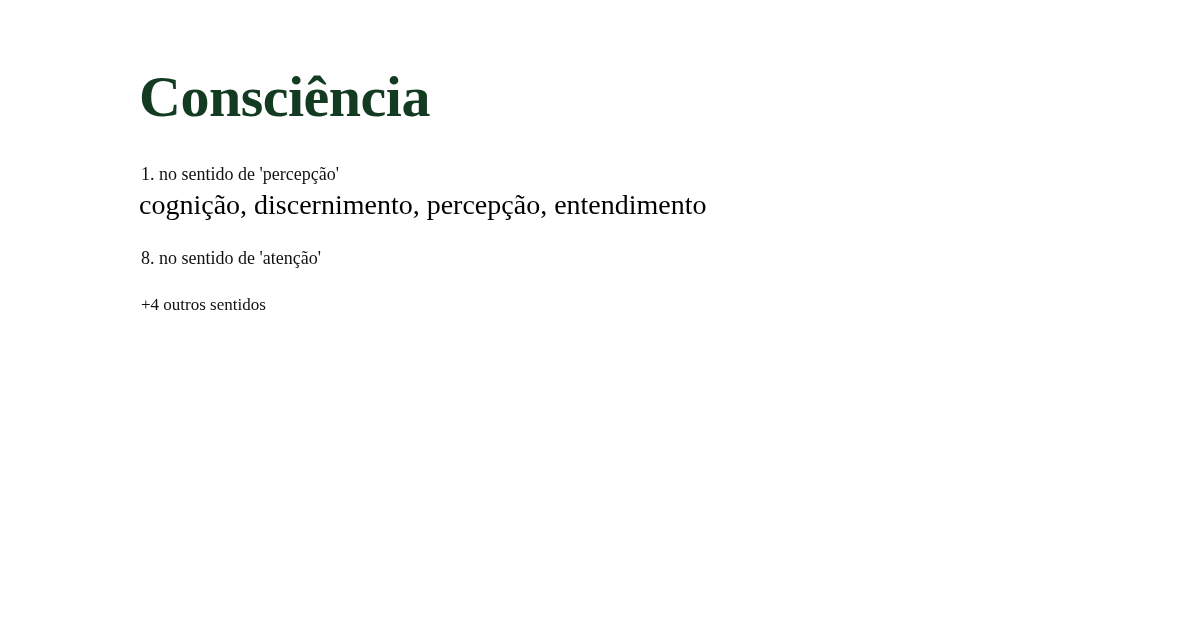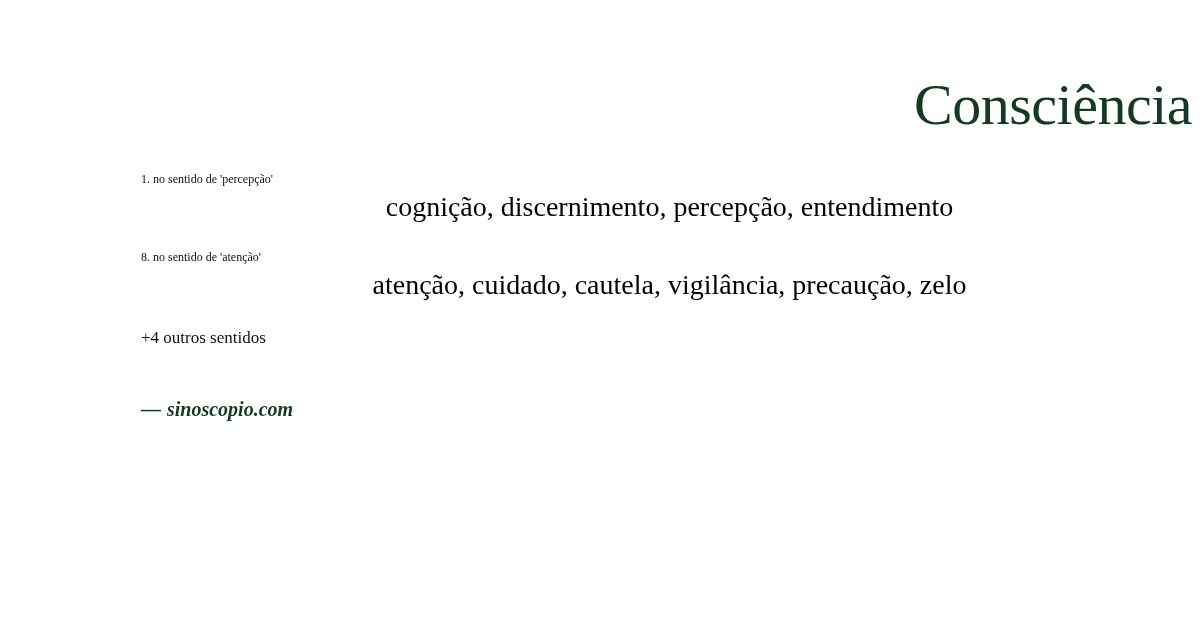--- a/index.html
+++ b/index.html
@@ -15,56 +15,54 @@
   }
   .page {
     position: relative;
     width: 1200px;
     height: 628px;
     box-sizing: border-box;
     padding: 60px 0 0 139px;
   }
   .word-title {
     font-family: "Liberation Serif", serif;
-    font-weight: normal;
+    font-weight: bold;
     font-size: 58px;
     line-height: 1.0;
     color: #123b22;
     letter-spacing: -0.5px;
-    margin: 8px;
+    margin: 0;
     padding-top: 8px;
-    text-align: right;
   }
   .subtitle {
     font-family: "Liberation Serif", serif;
     font-style: italic;
     font-weight: bold;
     font-size: 25px;
     color: #123b22;
     margin: 10px 0 0 1px;
   }
   .senses {
     margin-top: 38px;
   }
   .sense-block {
     margin-bottom: 26px;
   }
   .sense-label {
     font-family: "Liberation Serif", serif;
-    font-size: 12px;
+    font-size: 18px;
     color: #111111;
     margin: 0 0 2px 2px;
   }
   .sense-words {
     font-family: "Liberation Serif", serif;
     font-size: 28px;
     color: #000000;
     line-height: 1.25;
     margin: 0;
-    text-align: center;
   }
   .more-note {
     font-family: "Liberation Serif", serif;
     font-size: 17px;
     color: #111111;
     margin: 22px 0 0 2px;
   }
   .source {
     font-family: "Liberation Serif", serif;
     font-style: italic;
@@ -92,24 +90,20 @@
     <div class="sense-block">
       <div class="sense-label">1. no sentido de 'percepção'</div>
       <div class="sense-words">cognição, discernimento, percepção, entendimento</div>
     </div>
 
     <div class="sense-block">
     </div>
 
     <div class="sense-block">
       <div class="sense-label">8. no sentido de 'atenção'</div>
-      <div class="sense-words">atenção, cuidado, cautela, vigilância, precaução, zelo</div>
     </div>
 
   </div>
 
   <div class="more-note">+4 outros sentidos</div>
 
-  <div class="source">
-    <span class="dash">—</span><span>sinoscopio.com</span>
-  </div>
 
 </div>
 
 </body></html>

